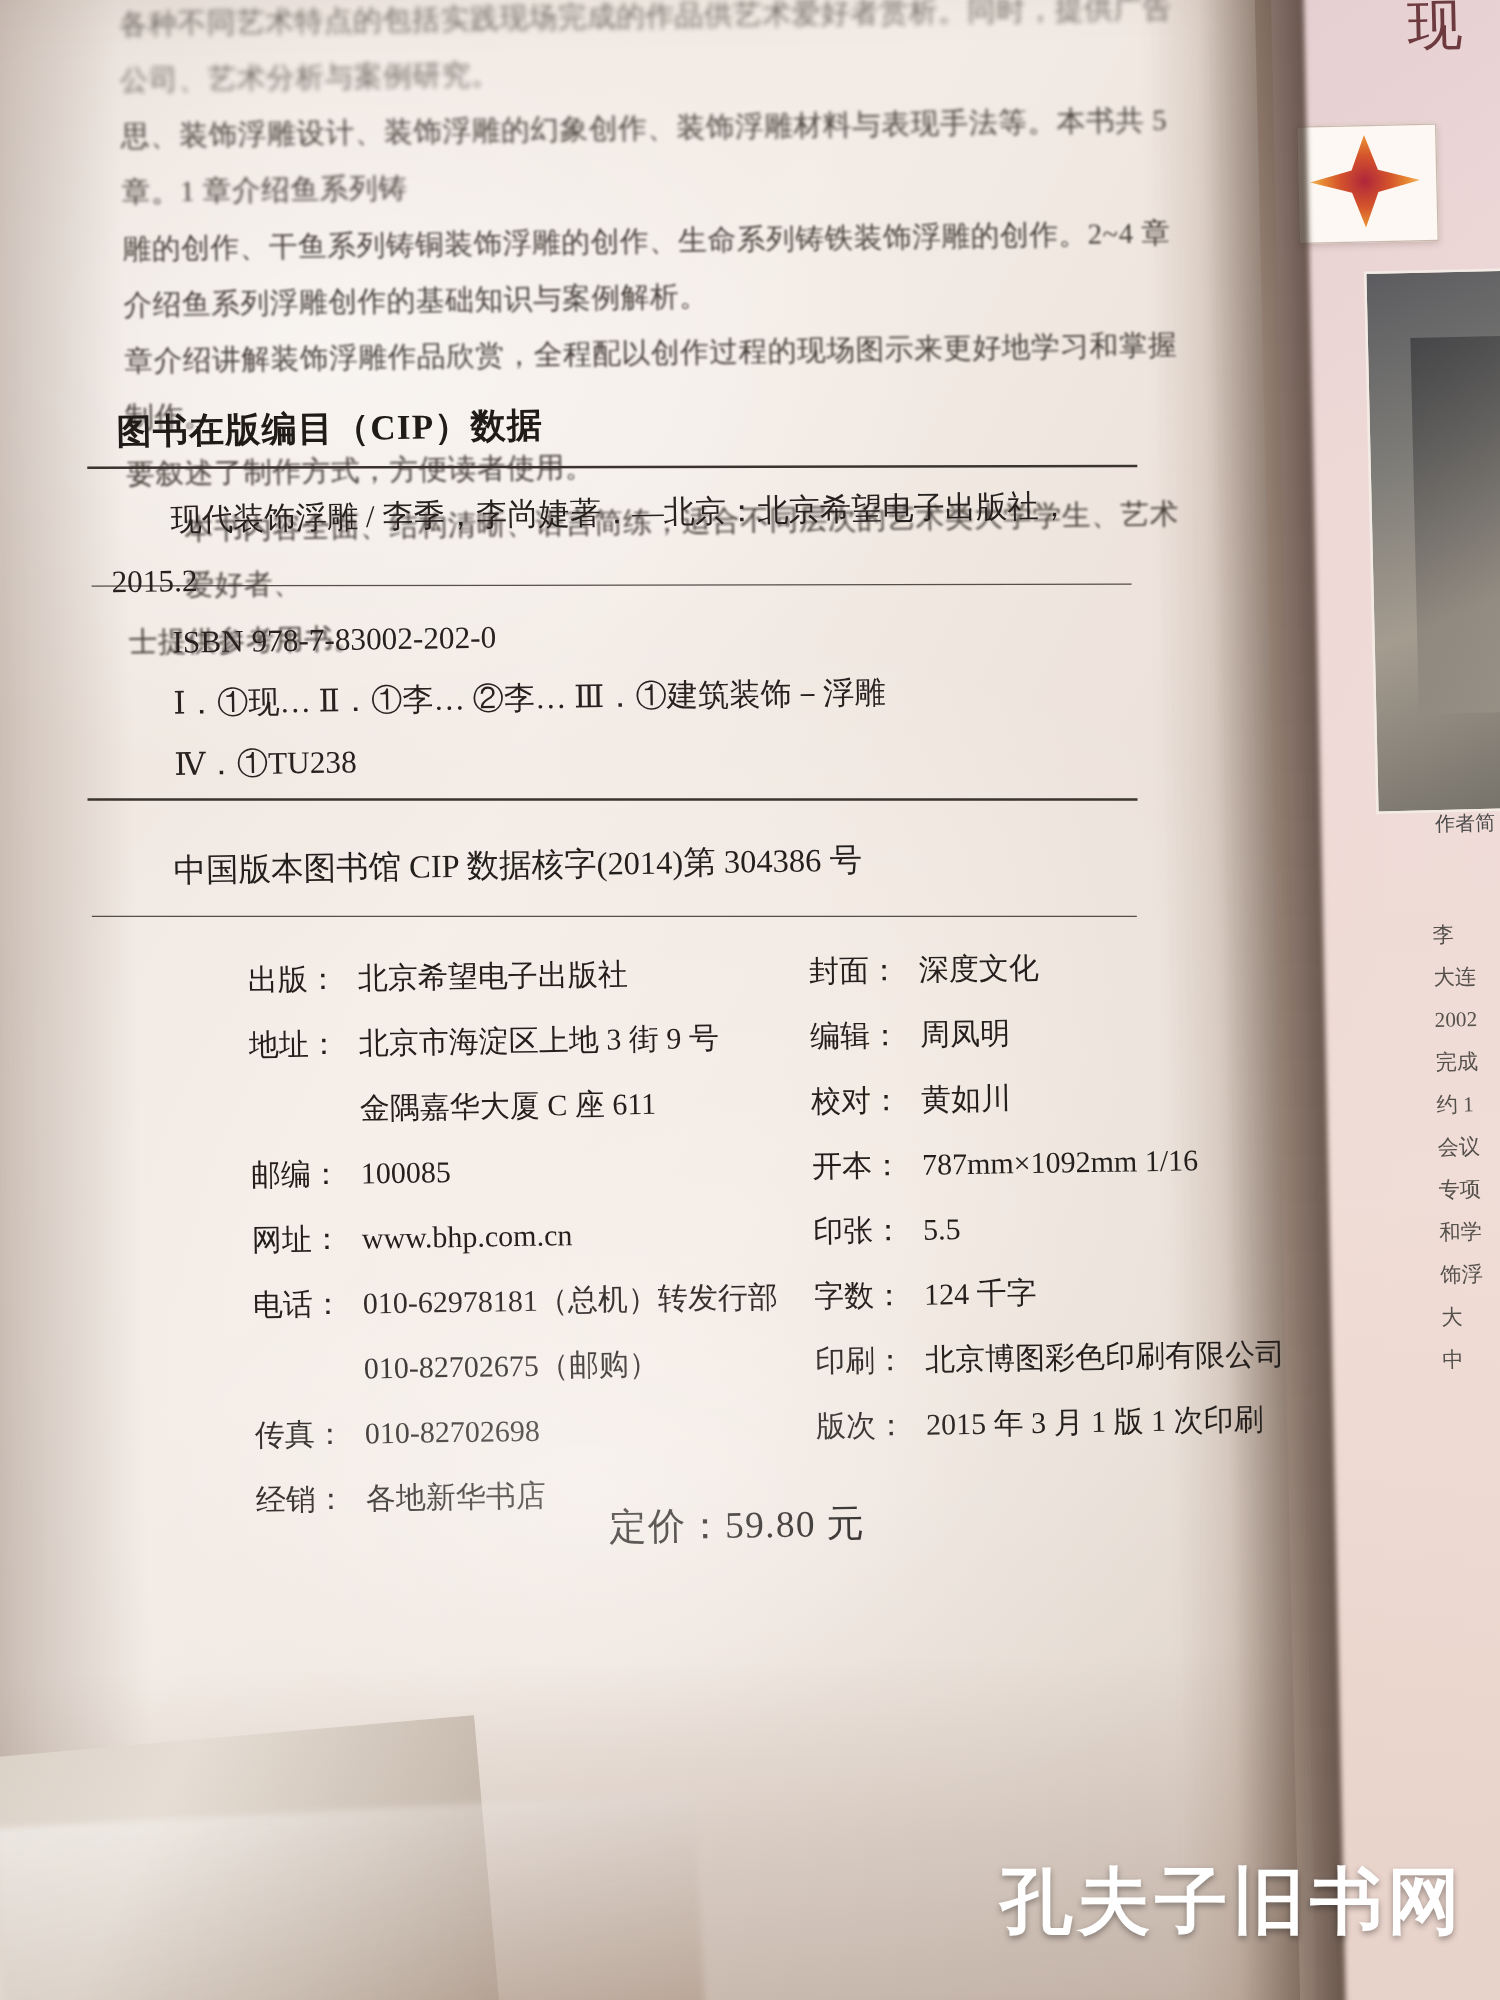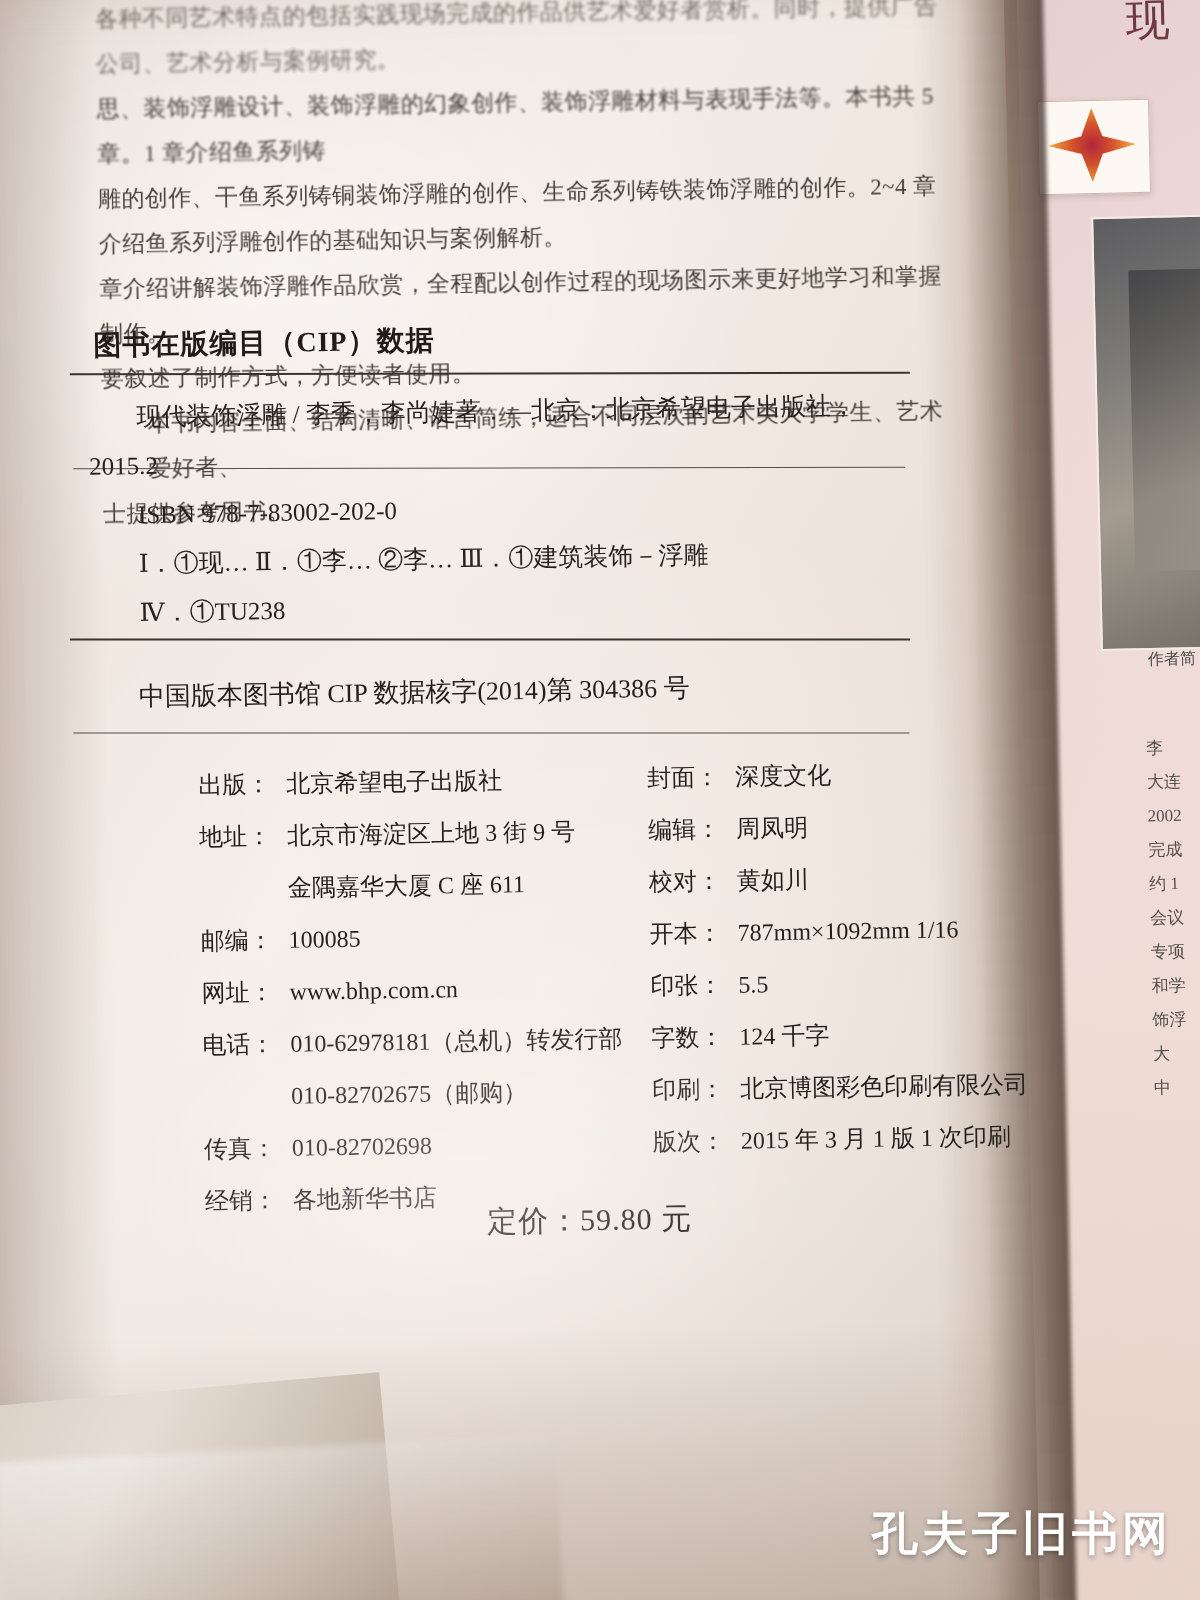--- a/index.html
+++ b/index.html
@@ -240,24 +240,24 @@
   
   .wm {
     position: absolute;
     right: 28px; bottom: 42px;
     text-align: right;
     color: #ffffff;
     text-shadow: 0 2px 5px rgba(0,0,0,0.35);
     user-select: none;
   }
   .wm-main {
-    font-size: 46px;
+    font-size: 58px;
     font-weight: bold;
     letter-spacing: 4px;
-    font-family: Liberation Serif, serif;
+    font-family: Liberation Mono, monospace;
     line-height: 1.05;
   }
   .wm-sub {
     font-size: 29px;
     letter-spacing: 3px;
     font-family: "Liberation Sans", sans-serif;
     margin-top: 6px;
   }
   .glare {
     position: absolute;

